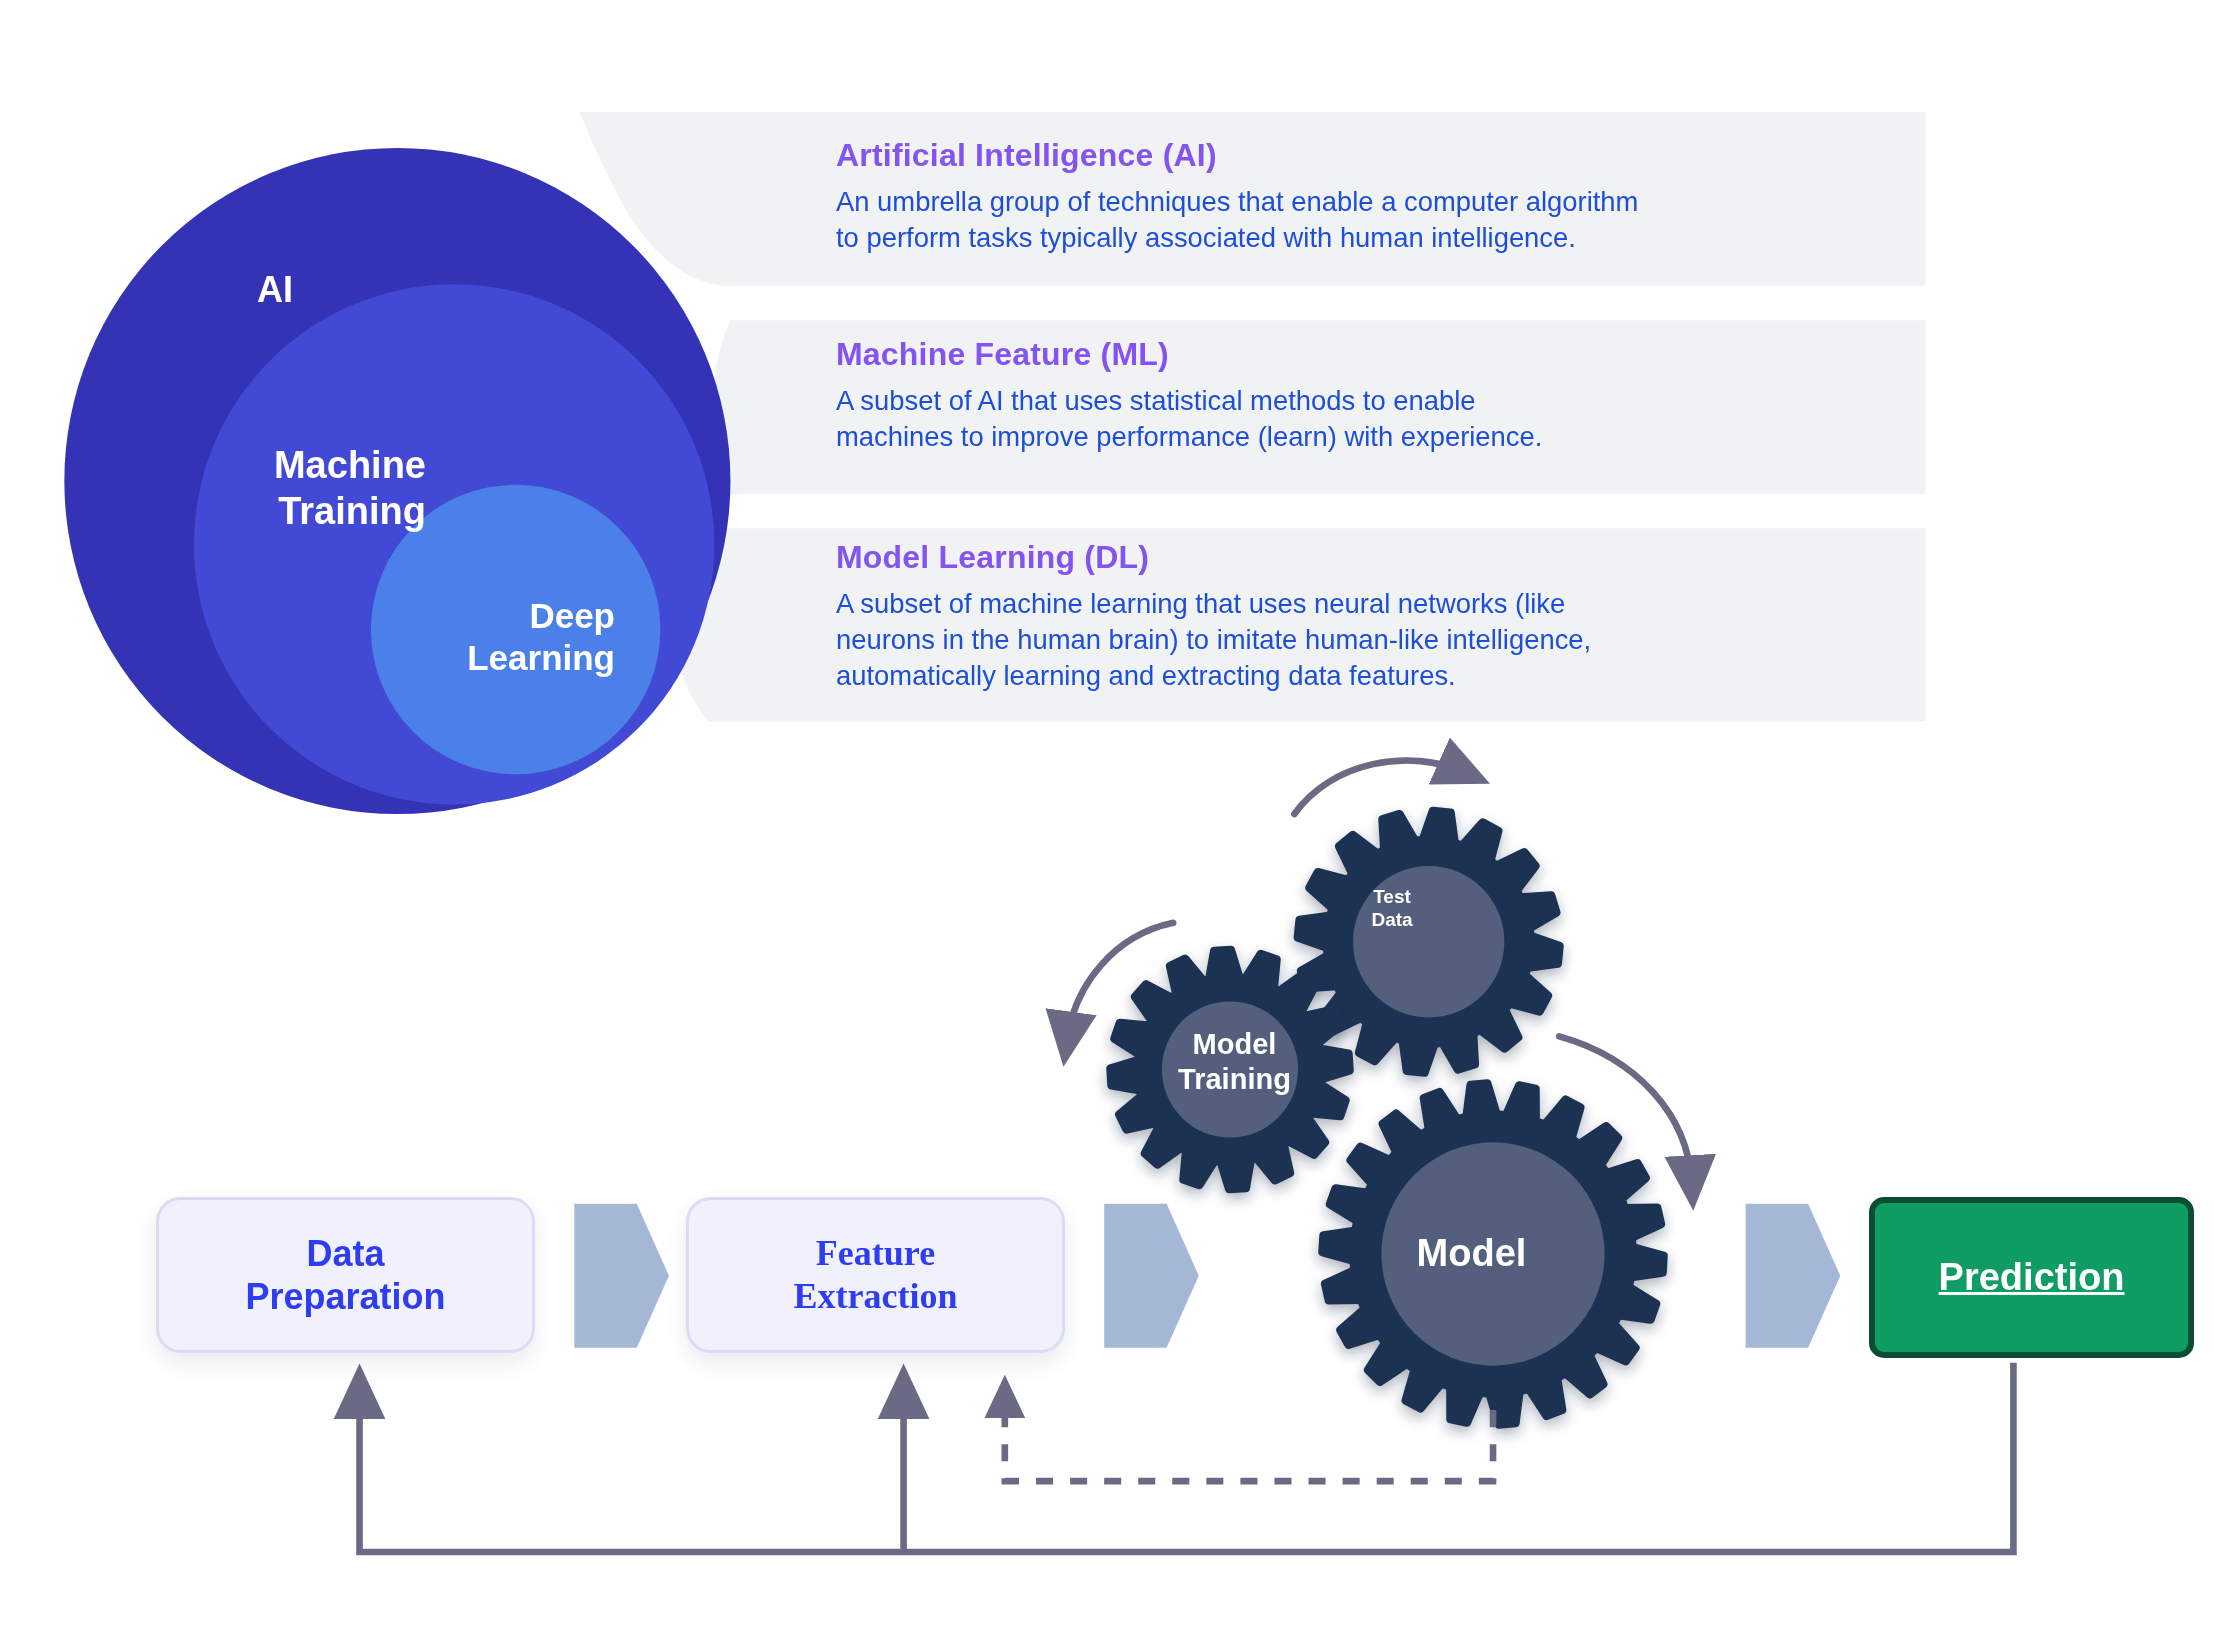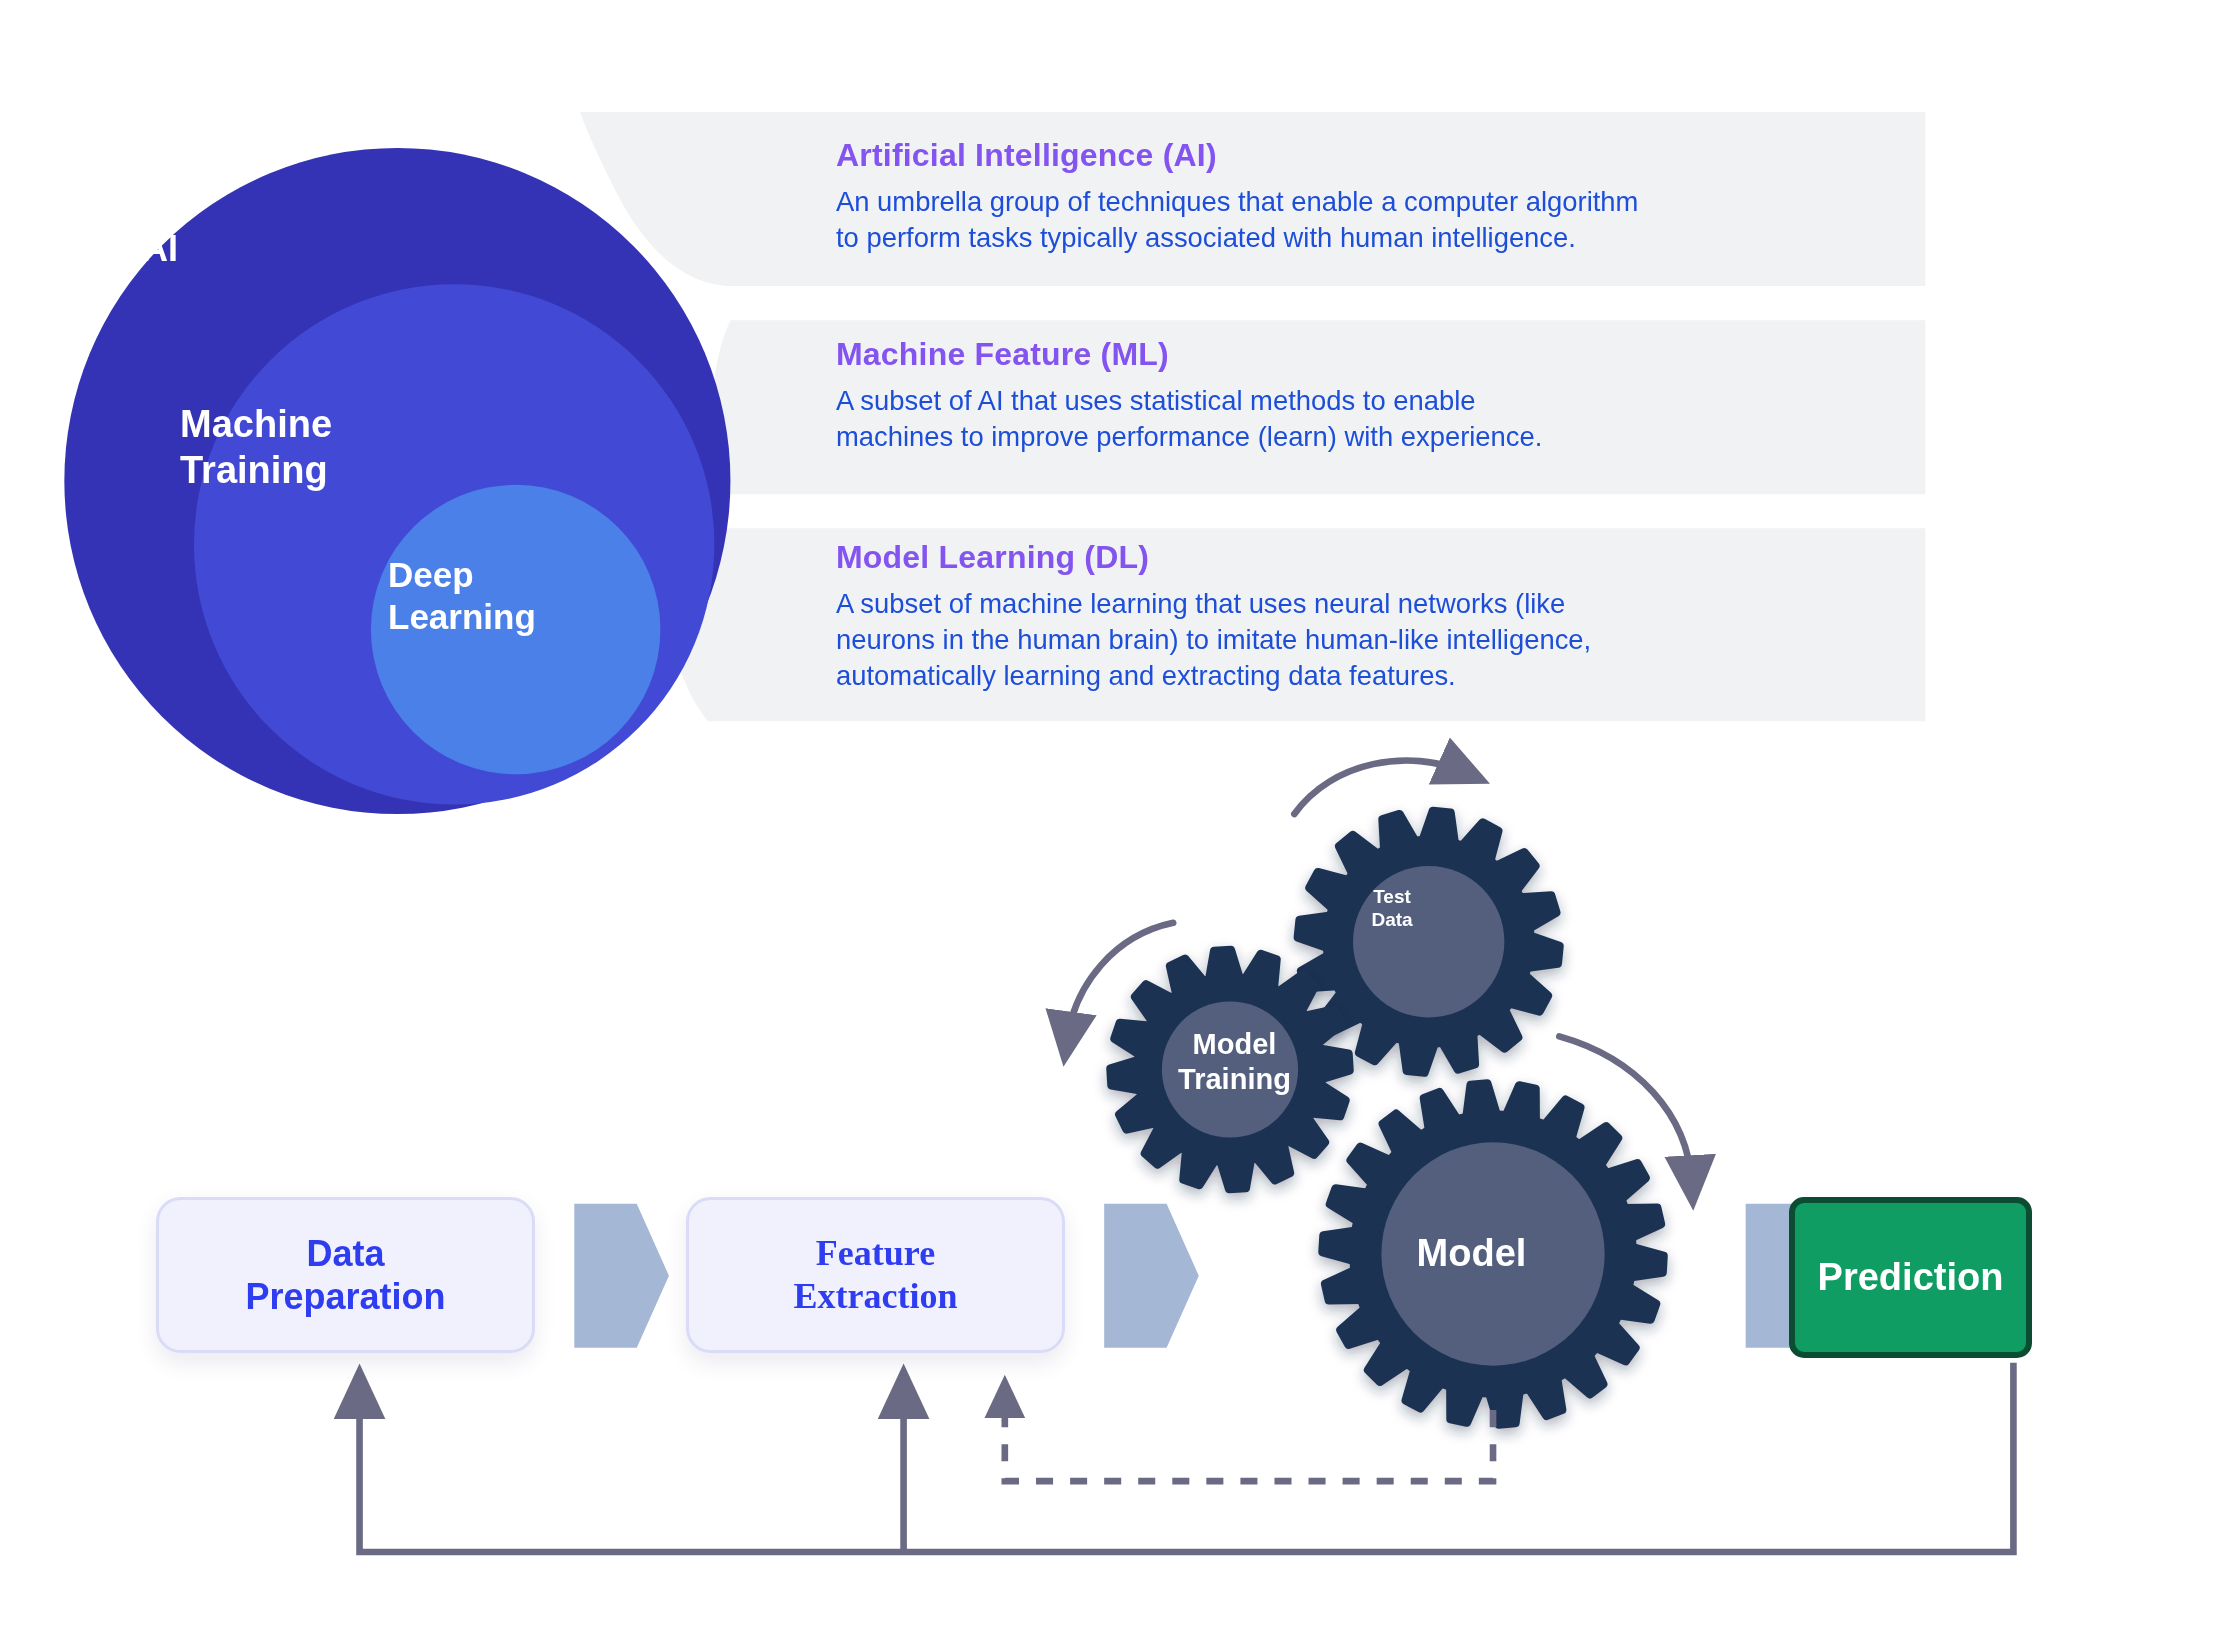--- a/index.html
+++ b/index.html
@@ -7,22 +7,22 @@
        font-family:"Liberation Sans","DejaVu Sans",sans-serif;}
   .stage{position:absolute;left:0;top:0;width:2214px;height:1647px;}
   svg.layer{position:absolute;left:0;top:0;width:2214px;height:1647px;overflow:visible;}
 
   
   .panel{position:absolute;margin-left:8px;}
   .panel-title{font-size:32px;font-weight:bold;color:#8354ef;letter-spacing:0.2px;margin:0 0 9.5px 0;}
   .panel-body{font-size:27.4px;line-height:1.33;color:#1d4ed8;margin:0;white-space:pre-line;}
 
   
-  .venn-label{position:absolute;color:#ffffff;font-weight:bold;text-align:left;
-              line-height:1.2;white-space:pre-line;}
+  .venn-label{position:absolute;color:#ffffff;font-weight:bold;text-align:right;
+              line-height:1.2;white-space:pre-line;margin-top:41px;}
   #lbl-ai{font-size:36px;left:142px;top:227px;width:151px;}
   #lbl-ml{font-size:38px;left:180px;top:402px;width:246px;}
   #lbl-dl{font-size:35px;left:388px;top:554px;width:227px;}
 
   
   .gear-label{position:absolute;color:#ffffff;font-weight:bold;text-align:center;
               line-height:1.22;white-space:pre-line;}
   #lbl-test{font-size:19px;left:1302px;top:885px;width:180px;}
   #lbl-train{font-size:29px;left:1140px;top:1027px;width:189px;}
   #lbl-model{font-size:38px;left:1353px;top:1230px;width:237px;}
@@ -30,21 +30,21 @@
   
   .flow-box{position:absolute;display:flex;align-items:center;justify-content:center;
             text-align:center;font-weight:bold;line-height:1.2;white-space:pre-line;
             box-sizing:border-box;}
   .flow-box.light{background:#f0f1fd;border:3.8px solid #dadcf7;border-radius:24.6px;
                   color:#2f3df0;font-size:36px;box-shadow:0 9.5px 21px rgba(60,60,120,.10);}
   .flow-box.green{background:#0f9d63;border:6.6px solid #0b4d33;border-radius:15px;
                   color:#ffffff;font-size:38px;}
   #box-data{left:156px;top:1197px;width:379px;height:156px;}
   #box-feature{left:686px;top:1197px;width:379px;height:156px;font-family:Liberation Serif, serif;}
-  #box-pred{left:1789px;top:1197px;width:243px;height:161px;}
+  #box-pred{left:1869px;top:1197px;width:325px;height:161px;text-decoration:underline;}
 </style>
 </head>
 <body>
 
 <div class="stage">
 
   <svg class="layer" viewBox="0 0 2340 1740">
     <defs>
 
       <clipPath id="clipPanel1">

